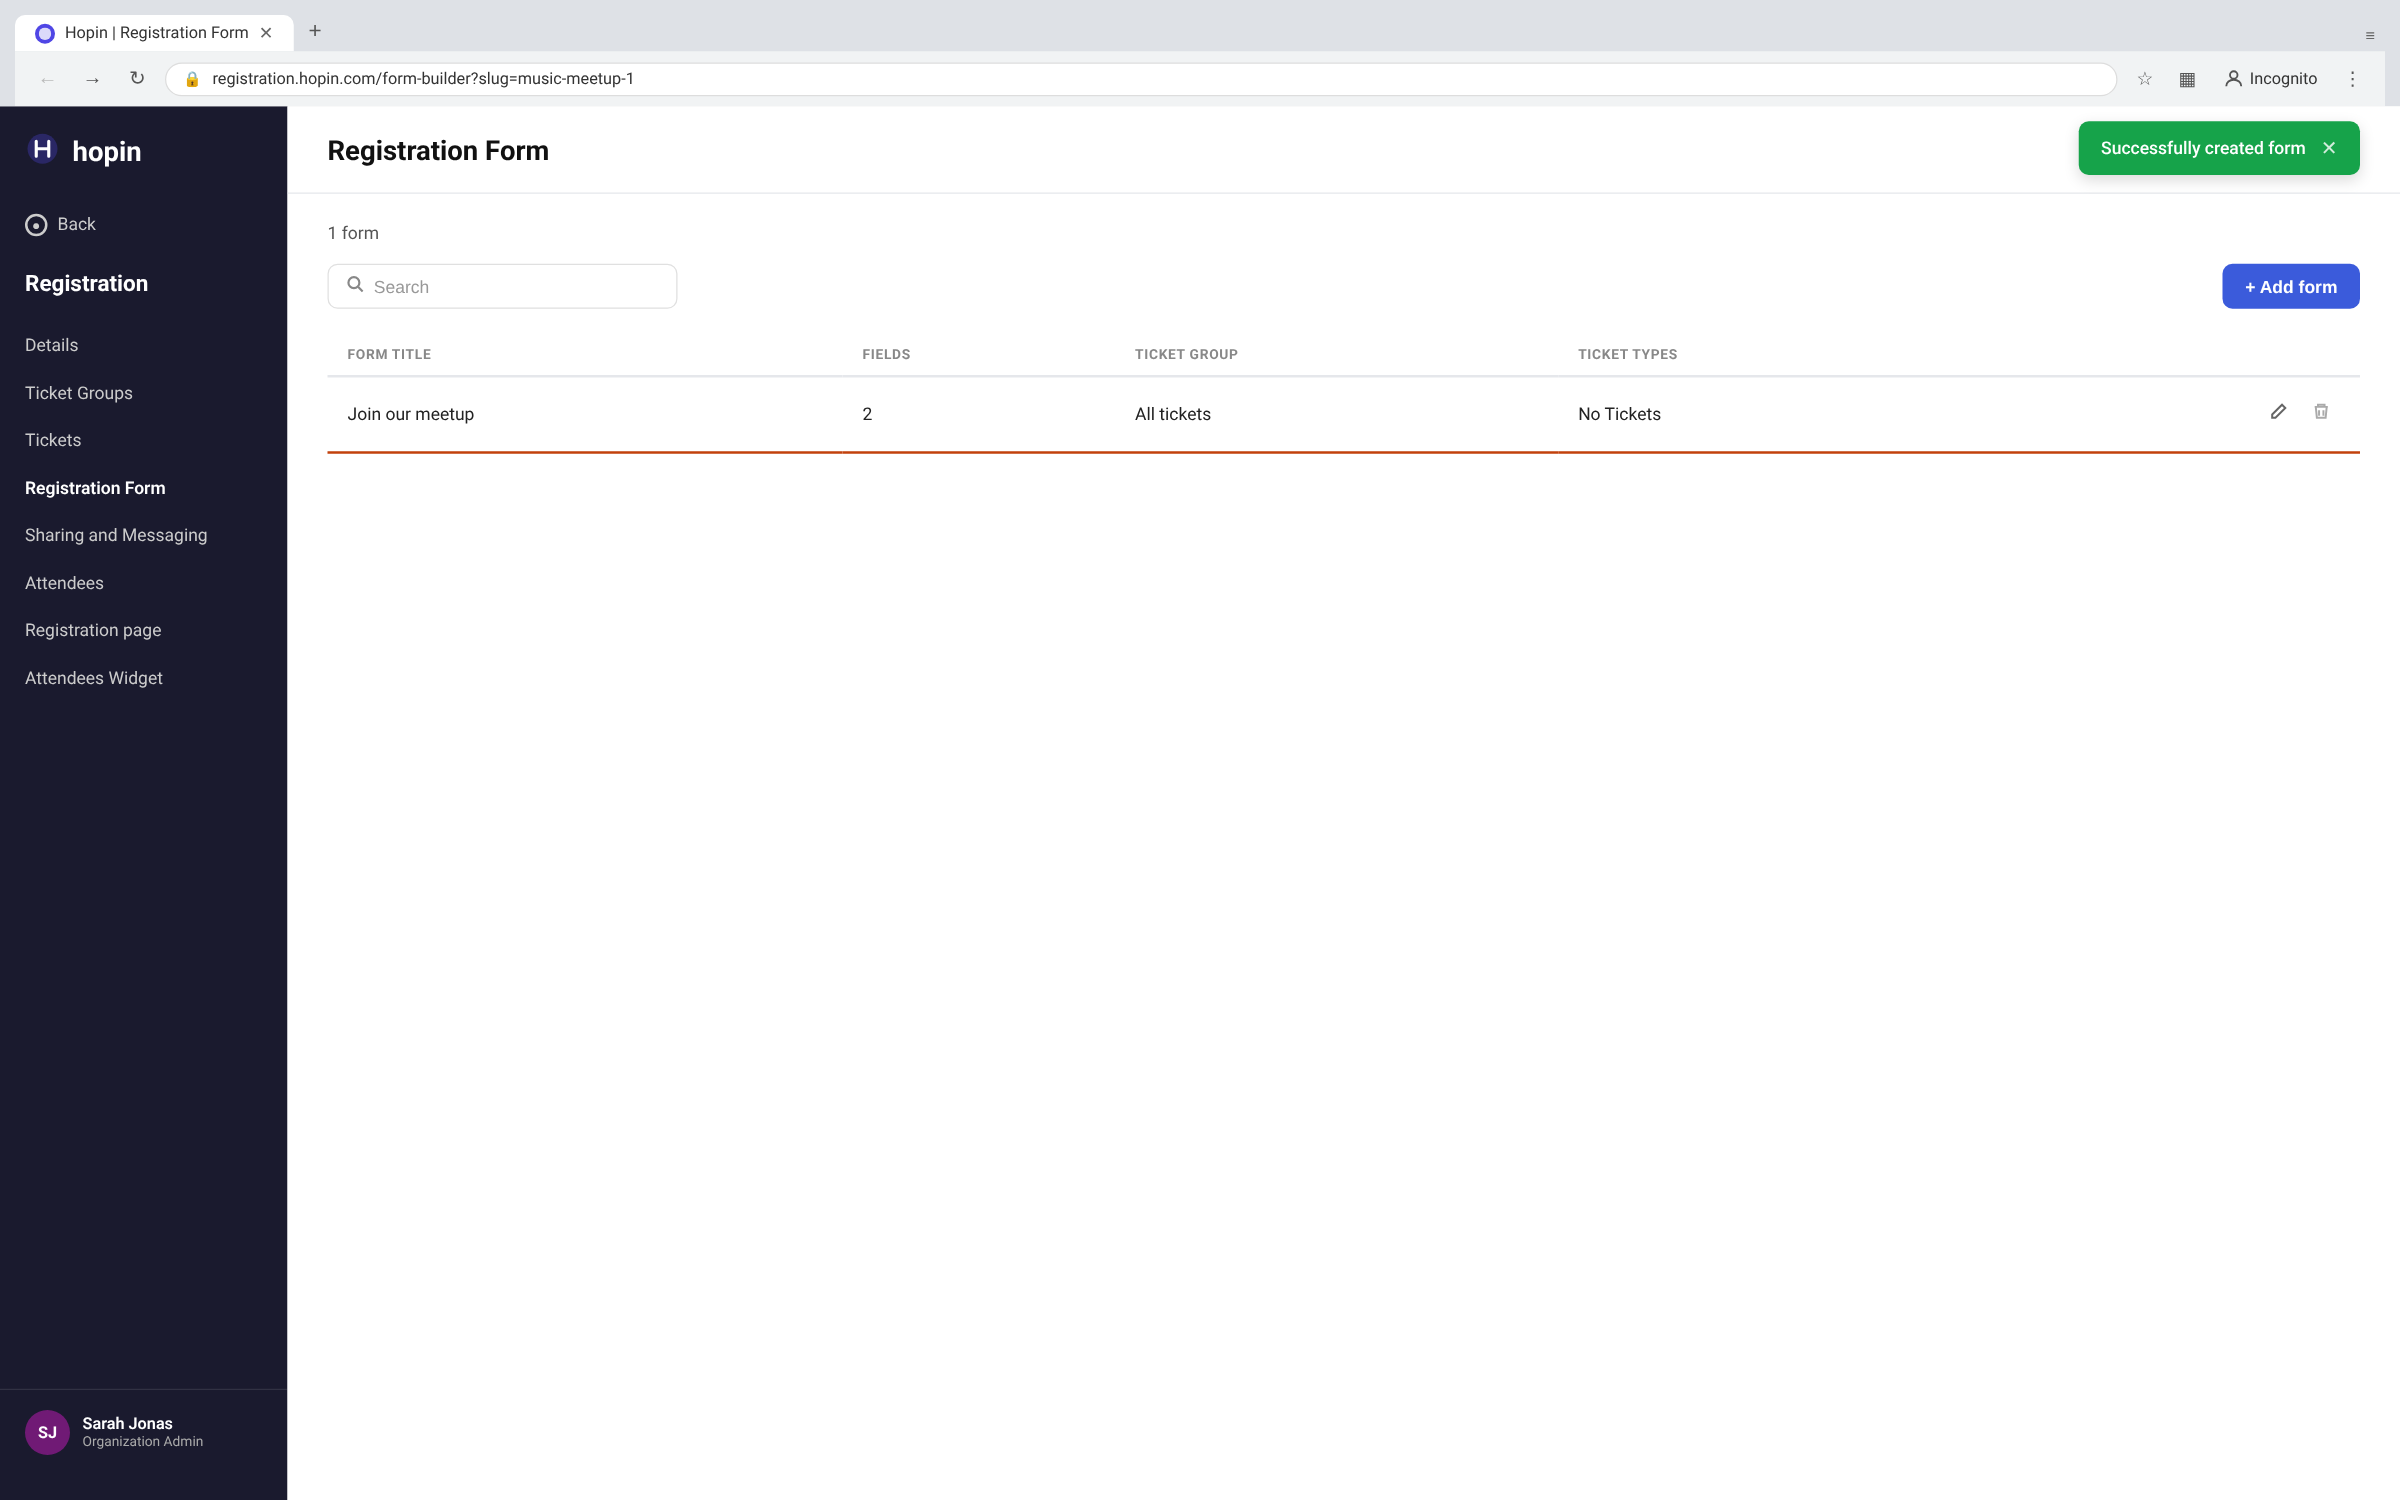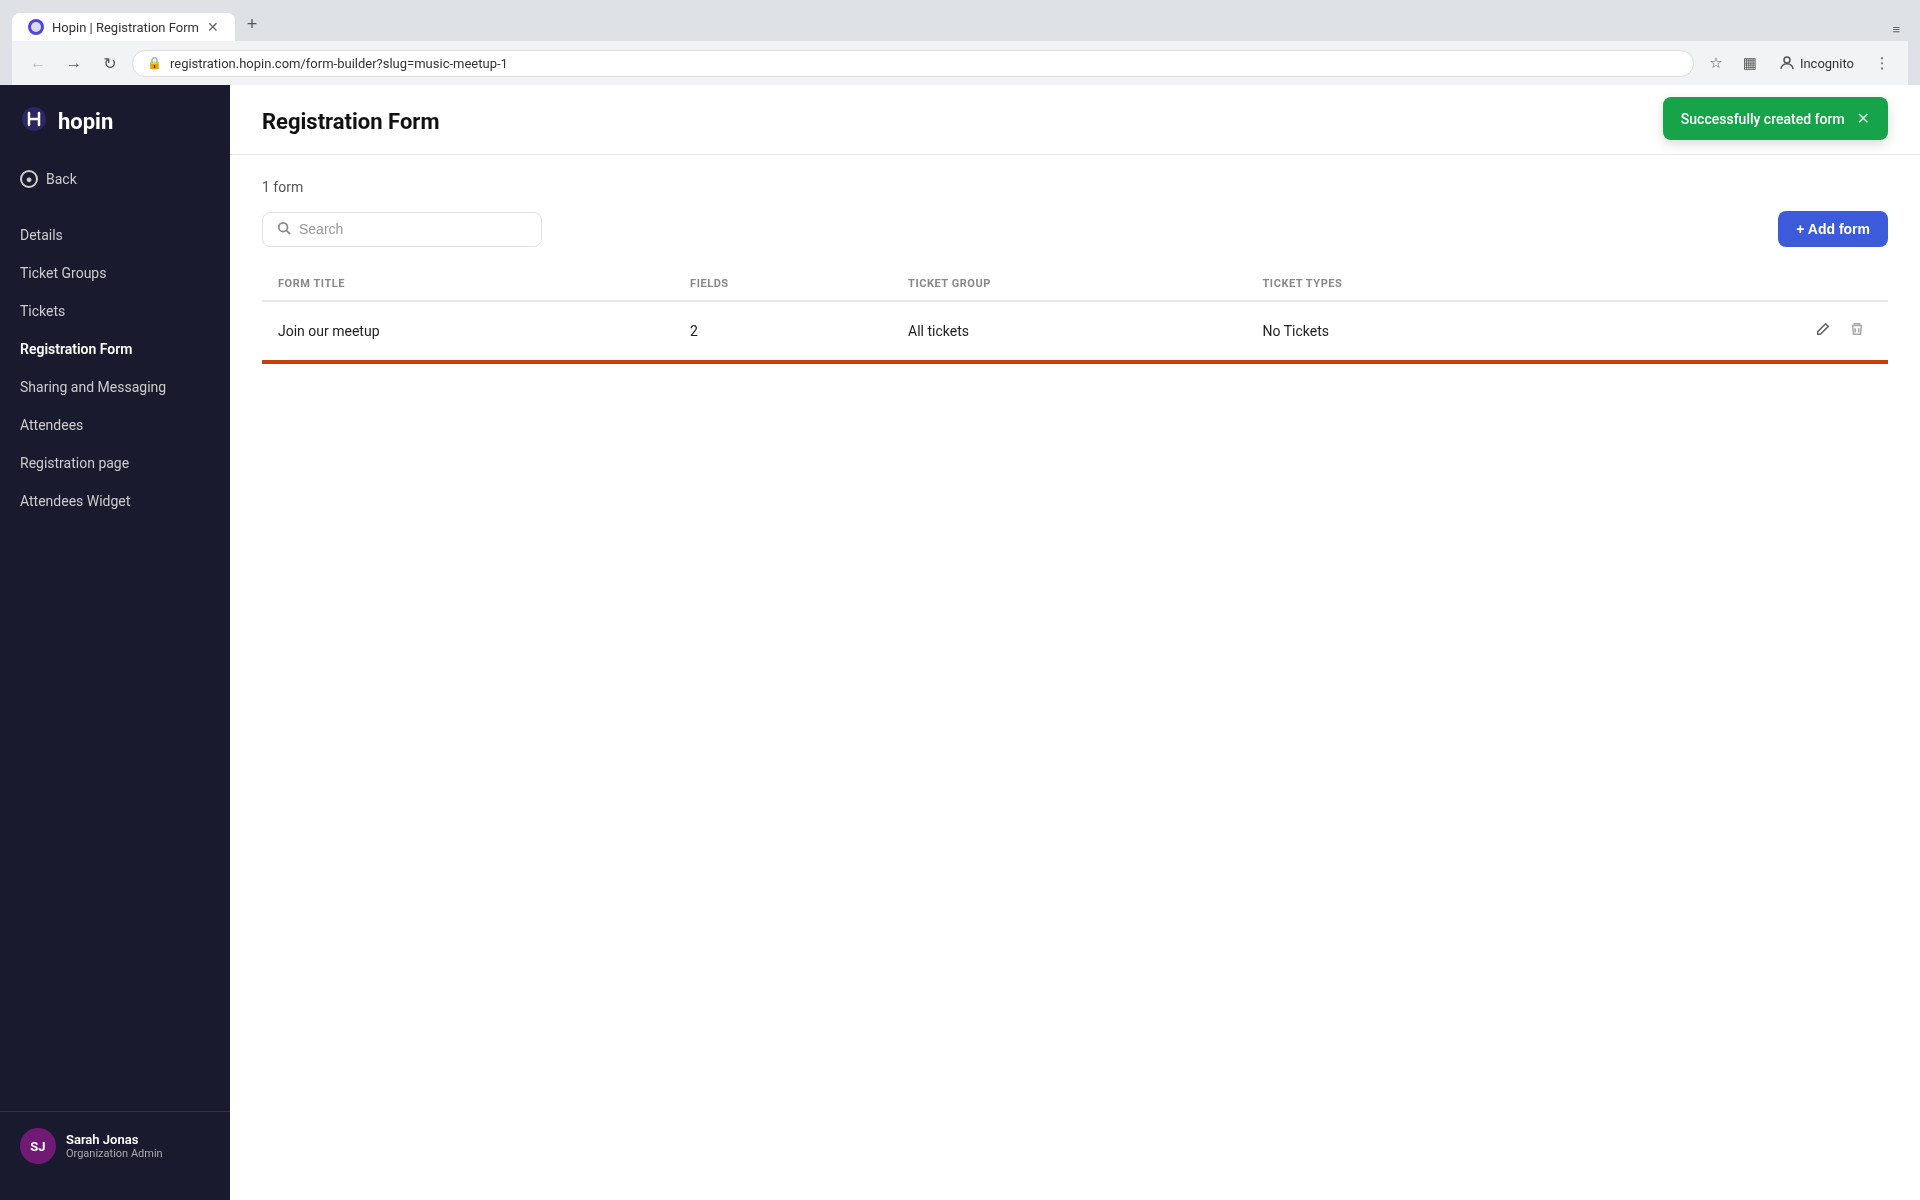--- a/index.html
+++ b/index.html
@@ -55,21 +55,21 @@
     .search-box { display: flex; align-items: center; gap: 8px; border: 1px solid #e0e0e0; border-radius: 8px; padding: 8px 14px; width: 280px; background: #fff; }
     .search-icon { color: #888; font-size: 14px; }
     .search-input { border: none; outline: none; font-size: 14px; color: #333; width: 100%; background: transparent; }
     .search-input::placeholder { color: #999; }
     .add-form-btn { background: #3b5bdb; color: #fff; border: none; border-radius: 8px; padding: 10px 18px; font-size: 14px; font-weight: 600; cursor: pointer; display: flex; align-items: center; gap: 6px; }
 
     
     .data-table { width: 100%; border-collapse: collapse; }
     .data-table thead tr { border-bottom: 2px solid #e5e7eb; }
     .data-table th { text-align: left; padding: 10px 16px; font-size: 11px; font-weight: 700; color: #888; text-transform: uppercase; letter-spacing: 0.05em; }
-    .data-table tbody tr { border-bottom: 4px solid #c2410c; }
+    .data-table tbody tr { border-bottom: 2px solid #c2410c; }
     .data-table td { padding: 16px 16px; font-size: 14px; color: #222; }
     .action-btn { background: transparent; border: none; cursor: pointer; color: #888; font-size: 16px; padding: 4px 8px; border-radius: 4px; }
     .action-btn.delete { color: #aaa; }
     .actions-cell { display: flex; align-items: center; justify-content: flex-end; gap: 4px; }
   </style>
 </head>
 <body>
 
 <div class="browser-chrome">
   <div class="browser-tabs">
@@ -119,20 +119,21 @@
         </svg>
       </span>
       <span class="sidebar-logo-text">hopin</span>
     </div>
 
     <div class="sidebar-back">
       <div class="sidebar-back-icon">●</div>
       <span>Back</span>
     </div>
 
+    <div class="sidebar-section-title">Registration</div>
 
     <div class="sidebar-nav">
       <a class="sidebar-nav-item">Details</a>
       <a class="sidebar-nav-item">Ticket Groups</a>
       <a class="sidebar-nav-item">Tickets</a>
       <a class="sidebar-nav-item active">Registration Form</a>
       <a class="sidebar-nav-item">Sharing and Messaging</a>
       <a class="sidebar-nav-item">Attendees</a>
       <a class="sidebar-nav-item">Registration page</a>
       <a class="sidebar-nav-item">Attendees Widget</a>

